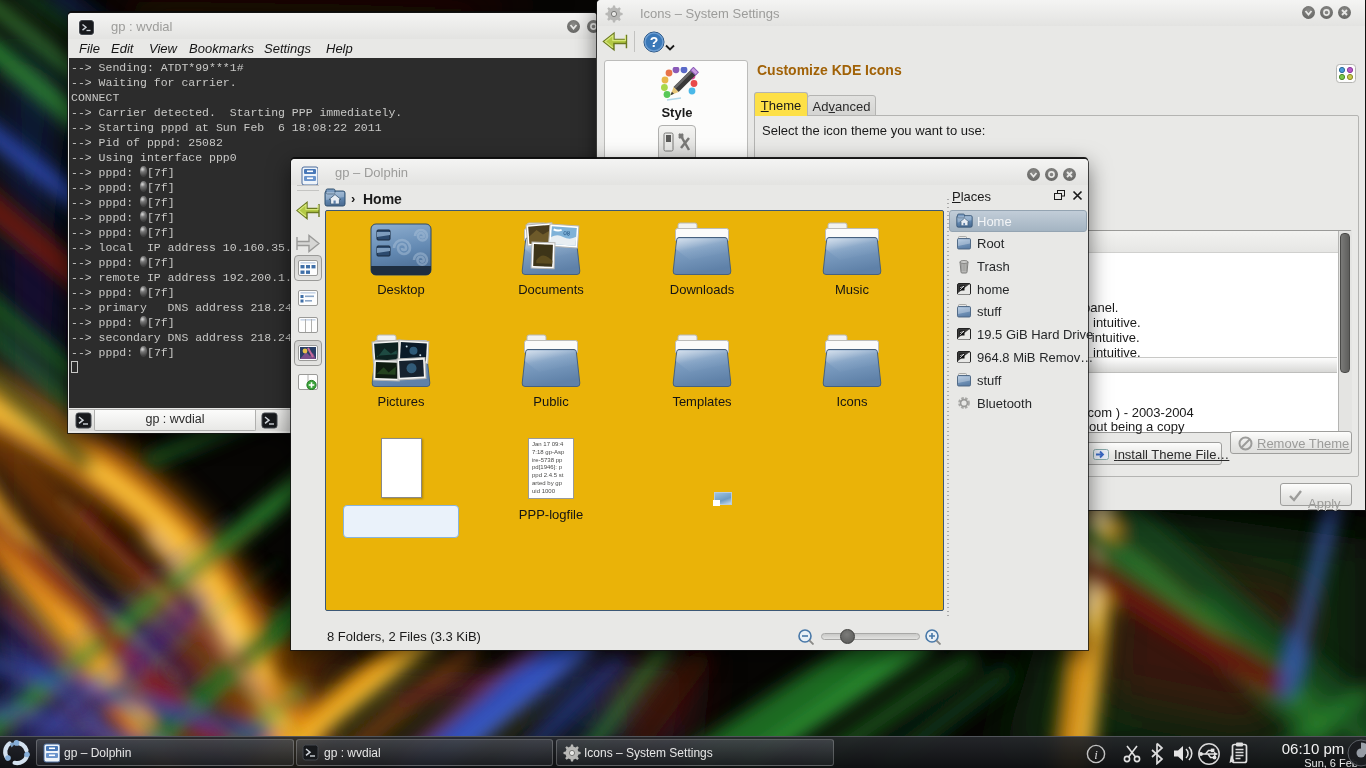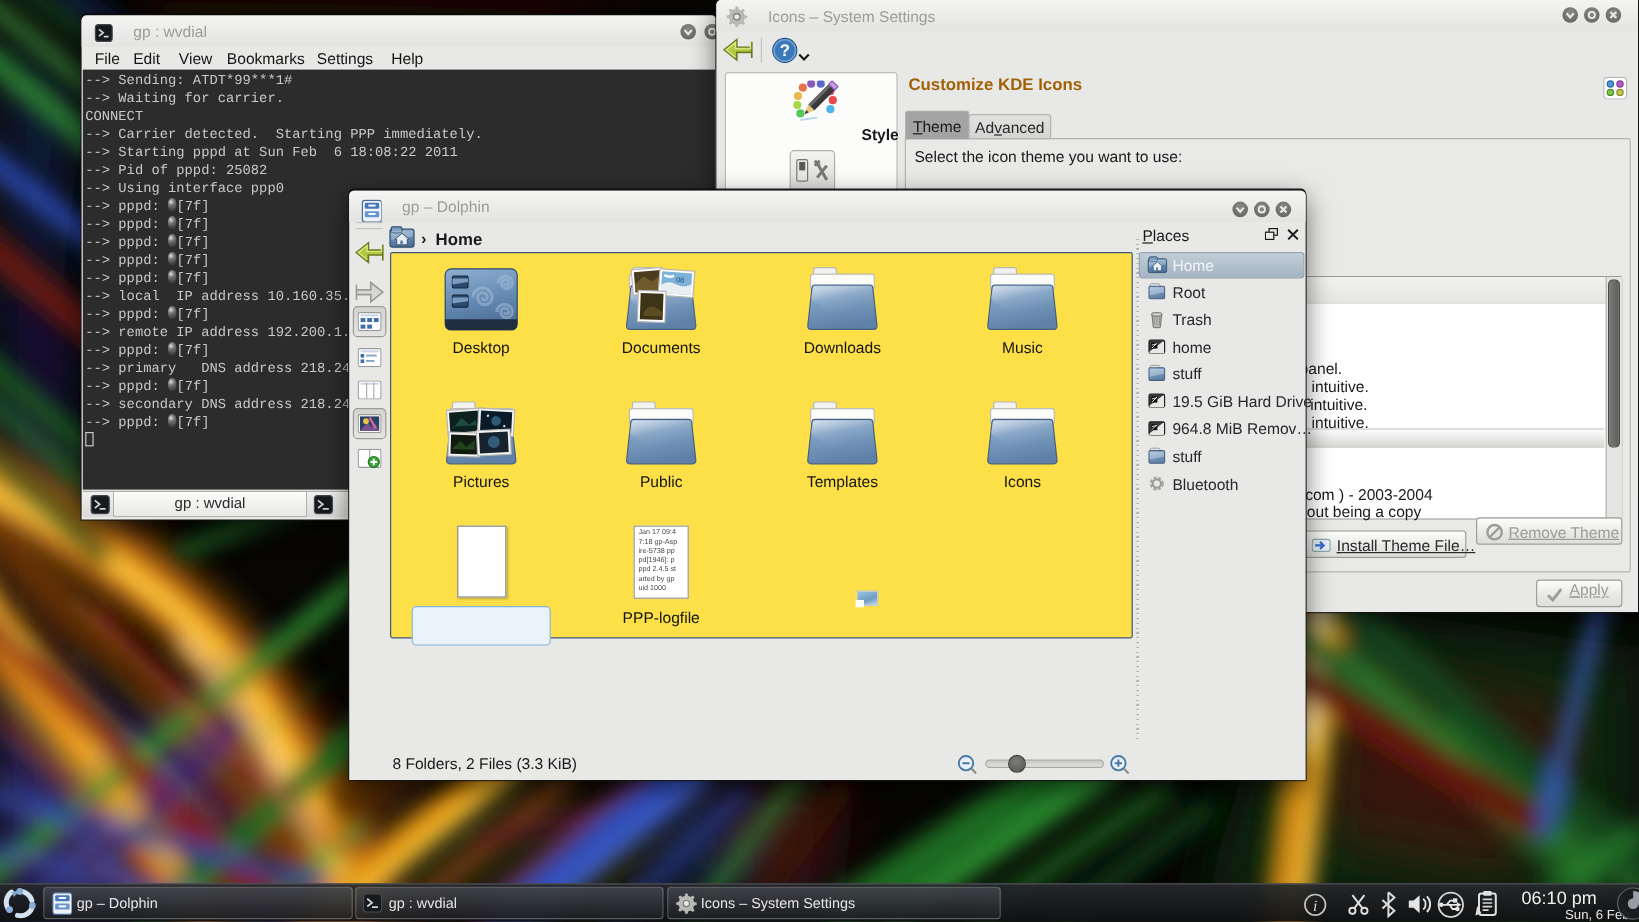--- a/index.html
+++ b/index.html
@@ -10,21 +10,21 @@
   .win { position:absolute; background:#e8e8e6; border-radius:4px 4px 0 0;
          box-shadow: 0 0 0 1px rgba(20,20,20,0.75), 0 -2px 0 0 rgba(10,10,10,0.9), 0 6px 22px rgba(0,0,0,0.55); }
   .tbar { position:absolute; left:0; top:0; right:0; height:26px;
           background:linear-gradient(#f4f4f3, #e3e3e1); border-radius:4px 4px 0 0; }
   .ttext { position:absolute; font-size:13px; color:#9c9c9a; top:6px; }
   .wbtn { position:absolute; width:13px; height:13px; border-radius:50%;
           background:radial-gradient(circle at 50% 35%, #8b8b89, #6a6a68 70%); top:6px; }
   .wbtn svg { position:absolute; left:0; top:0; }
   
   #konsole { left:68px; top:13px; width:529px; height:420px; }
-  #kmenu { position:absolute; left:0; top:26px; right:0; height:19px; font-size:13px; color:#161616; }
+  #kmenu { position:absolute; left:0; top:26px; right:0; height:19px; font-size:13px; color:#161616;font-style:italic; }
   #kmenu span { position:absolute; top:2px; }
   #kbody { position:absolute; left:1px; top:45px; width:527px; height:350px; background:#2c2c2c;
            font-family:"Liberation Mono", monospace; font-size:11.5px; line-height:15px; color:#c8c8c6;
            padding:2px 0 0 2px; white-space:pre; overflow:hidden; }
   .nul { display:inline-block; width:7px; height:11px; border-radius:45%;
          background:radial-gradient(circle at 35% 30%, #ccc 0.5px, #777 30%, #3e3e3e 75%); vertical-align:-1px; }
   #ktabs { position:absolute; left:1px; bottom:2px; width:527px; height:22px;
            background:linear-gradient(#f0f0ee,#d9d9d7); border-top:1px solid #b0b0ae; }
   
   #dolphin { left:291px; top:159px; width:797px; height:491px; }
@@ -464,42 +464,42 @@
         </g>
         <g transform="rotate(45 19 18)">
           <rect x="16" y="-2" width="7" height="26" fill="#3a3a3a"></rect>
           <rect x="16" y="-2" width="2.5" height="26" fill="#6a6a6a"></rect>
           <rect x="16" y="-4" width="7" height="4" fill="#c89ae0" stroke="#8a5ab8"></rect>
           <path d="M16,24 h7 l-3.5,8 Z" fill="#e8c878"></path>
           <path d="M18,28.5 l1.5,3.5 1.5,-3.5" fill="#3a3a3a"></path>
         </g>
         <path d="M6,33 l14,-2" stroke="#b0d8e8" stroke-width="1.5"></path>
       </svg>
-      <div class="abs" style="left:0;top:44px;width:144px;text-align:right;font-size:13px;font-weight:bold;color:#1a1a1a">Style</div>
+      <div class="abs" style="left:0;top:44px;width:144px;text-align:center;font-size:13px;font-weight:bold;color:#1a1a1a">Style</div>
       <div class="abs" style="left:53px;top:64px;width:38px;height:36px;border:1px solid #b0b0ae;border-radius:4px;background:linear-gradient(#f4f4f2,#d8d8d6)">
         <svg width="36" height="34" viewBox="0 0 36 34">
           <rect x="5" y="7" width="9" height="18" rx="1.5" fill="#e8e8e6" stroke="#787876"></rect>
           <rect x="7" y="9" width="5" height="7" fill="#5a5a58"></rect>
           <path d="M20,8 l4,4 m0,-4 l-4,4 m2,-2 l8,14 m-8,-2 l8,-10" stroke="#787876" stroke-width="2.5" fill="none"></path>
         </svg>
       </div>
     </div>
 
     <div class="abs" style="left:160px;top:62px;font-size:14px;font-weight:bold;color:#a16207">Customize KDE Icons</div>
     <svg class="abs" style="left:739px;top:64px" width="20" height="19">
       <rect x="0.5" y="0.5" width="19" height="18" rx="3" fill="#fdfdfd" stroke="#b4b4b2"></rect>
       <circle cx="6" cy="6" r="2.6" fill="#4a9ad8" stroke="#2a6a9a"></circle>
       <circle cx="14" cy="6" r="2.6" fill="#b85ac8" stroke="#8a3a9a"></circle>
       <circle cx="6" cy="13" r="2.6" fill="#7ac84a" stroke="#4a8a2a"></circle>
       <circle cx="14" cy="13" r="2.6" fill="#c8c84a" stroke="#8a8a2a"></circle>
     </svg>
 
     <div class="abs" style="left:157px;top:115px;width:605px;height:362px;background:#e9e9e7;border:1px solid #b4b4b2;border-radius:0 2px 2px 2px"></div>
     <div class="abs" style="left:210px;top:95px;width:69px;height:21px;background:linear-gradient(#e2e2e0,#d4d4d2);border:1px solid #b4b4b2;border-radius:3px 3px 0 0;font-size:13px;color:#2a2a2a;text-align:center;padding-top:3px">Ad<span style="text-decoration:underline">v</span>anced</div>
-    <div class="abs" style="left:157px;top:92px;width:54px;height:24px;background:#a3a3a3;border:1px solid #b4b4b2;border-bottom:none;border-radius:3px 3px 0 0;font-size:13px;color:#1a1a1a;text-align:center;padding-top:5px"><span style="text-decoration:underline">T</span>heme</div>
+    <div class="abs" style="left:157px;top:92px;width:54px;height:24px;background:#fde047;border:1px solid #b4b4b2;border-bottom:none;border-radius:3px 3px 0 0;font-size:13px;color:#1a1a1a;text-align:center;padding-top:5px"><span style="text-decoration:underline">T</span>heme</div>
     <div class="abs" style="left:165px;top:123px;font-size:13px;color:#1a1a1a">Select the icon theme you want to use:</div>
 
     <div class="abs" style="left:165px;top:230px;width:590px;height:203px;background:#fff;border:1px solid #9a9a98;border-radius:2px">
       <div class="abs" style="left:0;top:0;width:588px;height:22px;background:linear-gradient(#f2f2f0,#e6e6e4);border-bottom:1px solid #d0d0ce"></div>
       <div class="abs" style="left:320px;top:69px;font-size:13px;color:#1a1a1a;white-space:nowrap">panel.</div>
       <div class="abs" style="left:330px;top:84px;font-size:13px;color:#1a1a1a;white-space:nowrap">intuitive.</div>
       <div class="abs" style="left:318px;top:99px;font-size:13px;color:#1a1a1a;white-space:nowrap">e intuitive.</div>
       <div class="abs" style="left:330px;top:114px;font-size:13px;color:#1a1a1a;white-space:nowrap">intuitive.</div>
       <div class="abs" style="left:1px;top:126px;width:573px;height:16px;background:linear-gradient(#fdfdfd,#d8d8d6);border-top:1px solid #c8c8c6;border-bottom:1px solid #bebebc"></div>
       <div class="abs" style="left:321px;top:174px;font-size:13px;color:#1a1a1a;white-space:nowrap">.com ) - 2003-2004</div>
@@ -519,21 +519,21 @@
       <svg class="abs" style="left:7px;top:4px" width="15" height="15">
           <circle cx="7.5" cy="7.5" r="6" fill="none" stroke="#9c9c9a" stroke-width="2"></circle>
           <path d="M3.5,11.5 l8,-8" stroke="#9c9c9a" stroke-width="2"></path>
         </svg>
       <span class="abs" style="left:26px;top:4px"><span style="text-decoration:underline">R</span>emove Theme</span>
     </div>
     <div class="btn dis" style="left:683px;top:483px;width:72px">
       <svg class="abs" style="left:7px;top:4px" width="15" height="15">
           <path d="M2,8 l4,4 7,-9" fill="none" stroke="#9c9c9a" stroke-width="2.4"></path>
         </svg>
-      <span class="abs" style="left:27px;top:0"><span style="text-decoration:underline">A</span>pply</span>
+      <span class="abs" style="left:27px;top:12px"><span style="text-decoration:underline">A</span>pply</span>
     </div>
   </div>
 
   <div class="win" id="dolphin">
     <div class="tbar"></div>
     <svg class="abs" style="left:9px;top:7px" width="18" height="20">
         <use href="#dolphicon"></use>
       </svg>
     <div class="ttext" style="left:44px;">gp – Dolphin</div>
     <div class="wbtn" style="left:736px;top:9px">
@@ -578,21 +578,21 @@
     <svg class="abs" style="left:7px;top:186px" width="20" height="16">
         <use href="#vprev"></use>
       </svg>
     <svg class="abs" style="left:7px;top:215px" width="20" height="16">
         <use href="#vsplit"></use>
       </svg>
 
     <div class="abs" style="left:6px;top:26px;width:22px;height:1px;background:#c4c4c2"></div>
     <div class="abs" style="left:6px;top:31px;width:22px;height:1px;background:#c4c4c2"></div>
 
-    <div class="abs" id="dview" style="left:34px;top:51px;width:619px;height:322px;background:#fde047;border:1px solid #3c5876;border-radius:2px">
+    <div class="abs" id="dview" style="left:34px;top:51px;width:619px;height:401px;background:#eab308;border:1px solid #3c5876;border-radius:2px">
       <svg class="abs" style="left:43px;top:11px" width="64" height="56">
           <use href="#deskicon"></use>
         </svg>
       <div class="flab" style="left:0px;top:71px">Desktop</div>
       <svg class="abs" style="left:193px;top:11px" width="64" height="56">
           <use href="#docsicon"></use>
         </svg>
       <div class="flab" style="left:150px;top:71px">Documents</div>
       <svg class="abs" style="left:344px;top:11px" width="64" height="56">
           <use href="#folder"></use>
@@ -750,21 +750,21 @@
           <circle cx="17.5" cy="15.5" r="1.9" stroke="none"></circle>
         </g>
       </svg>
       <svg class="abs" style="left:1228px;top:4px" width="23" height="25" viewBox="0 0 23 25">
         <rect x="4.5" y="3.5" width="14" height="18" rx="2" fill="none" stroke="#e0e0e0" stroke-width="1.7"></rect>
         <rect x="8" y="1.5" width="7" height="4" rx="1" fill="#e0e0e0"></rect>
         <path d="M7.5,8.5 h8 M7.5,11.5 h8 M7.5,14.5 h8 M7.5,17.5 h5" stroke="#d8d8d8" stroke-width="1.4"></path>
         <path d="M3,14 l-1.5,8 5,-2" fill="#e0e0e0"></path>
       </svg>
     </div>
-    <div class="abs" style="left:1268px;top:3px;width:90px;text-align:left;font-size:15px;color:#f2f2f2">06:10 pm</div>
+    <div class="abs" style="left:1268px;top:3px;width:90px;text-align:center;font-size:15px;color:#f2f2f2">06:10 pm</div>
     <div class="abs" style="left:1268px;top:20px;width:90px;text-align:right;font-size:11px;color:#e8e8e8">Sun, 6 Feb</div>
     <svg class="abs" style="left:1346px;top:2px" width="20" height="28" viewBox="0 0 20 28">
       <circle cx="15" cy="14" r="13" fill="rgba(26,28,32,0.95)" stroke="#5a5e64" stroke-width="1"></circle>
       <path d="M15,3.5 a10.5,10.5 0 0 1 10,13 l-10,-2.5 Z" fill="#aab0b8" opacity="0.9"></path>
       <circle cx="15" cy="14" r="4.5" fill="#969ca4"></circle>
     </svg>
   </div>
 </div>
 
 </body></html>

